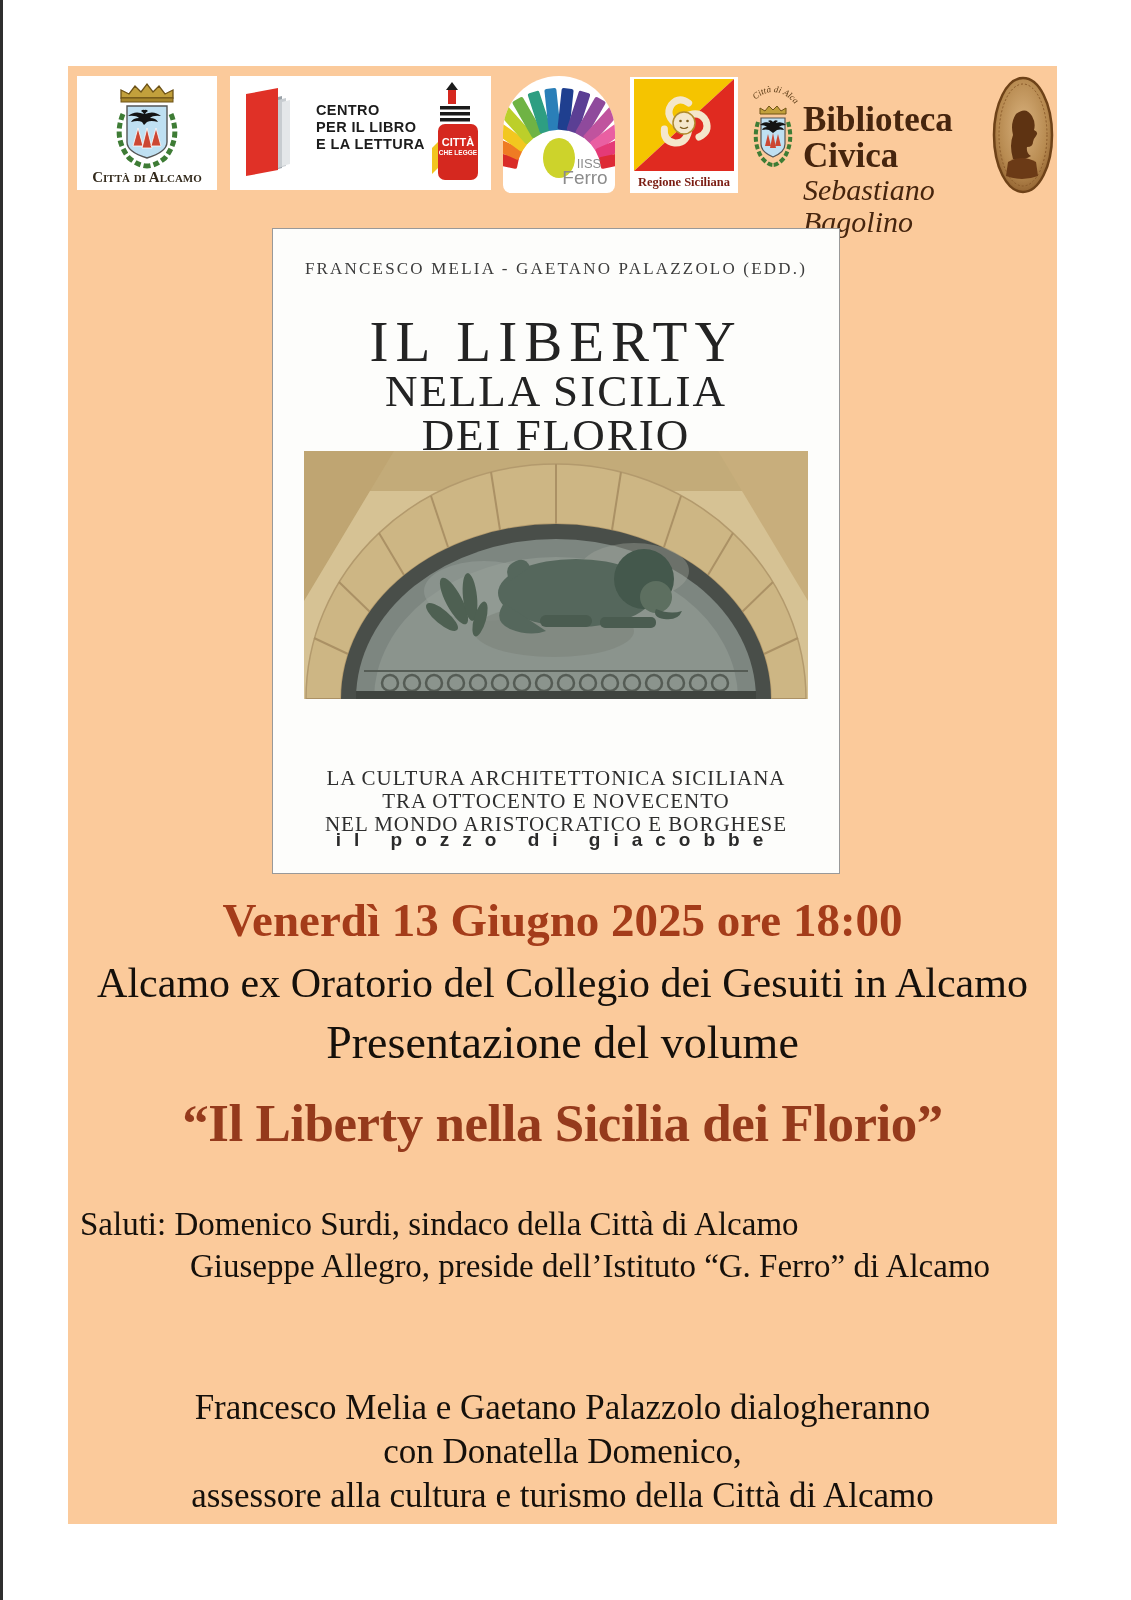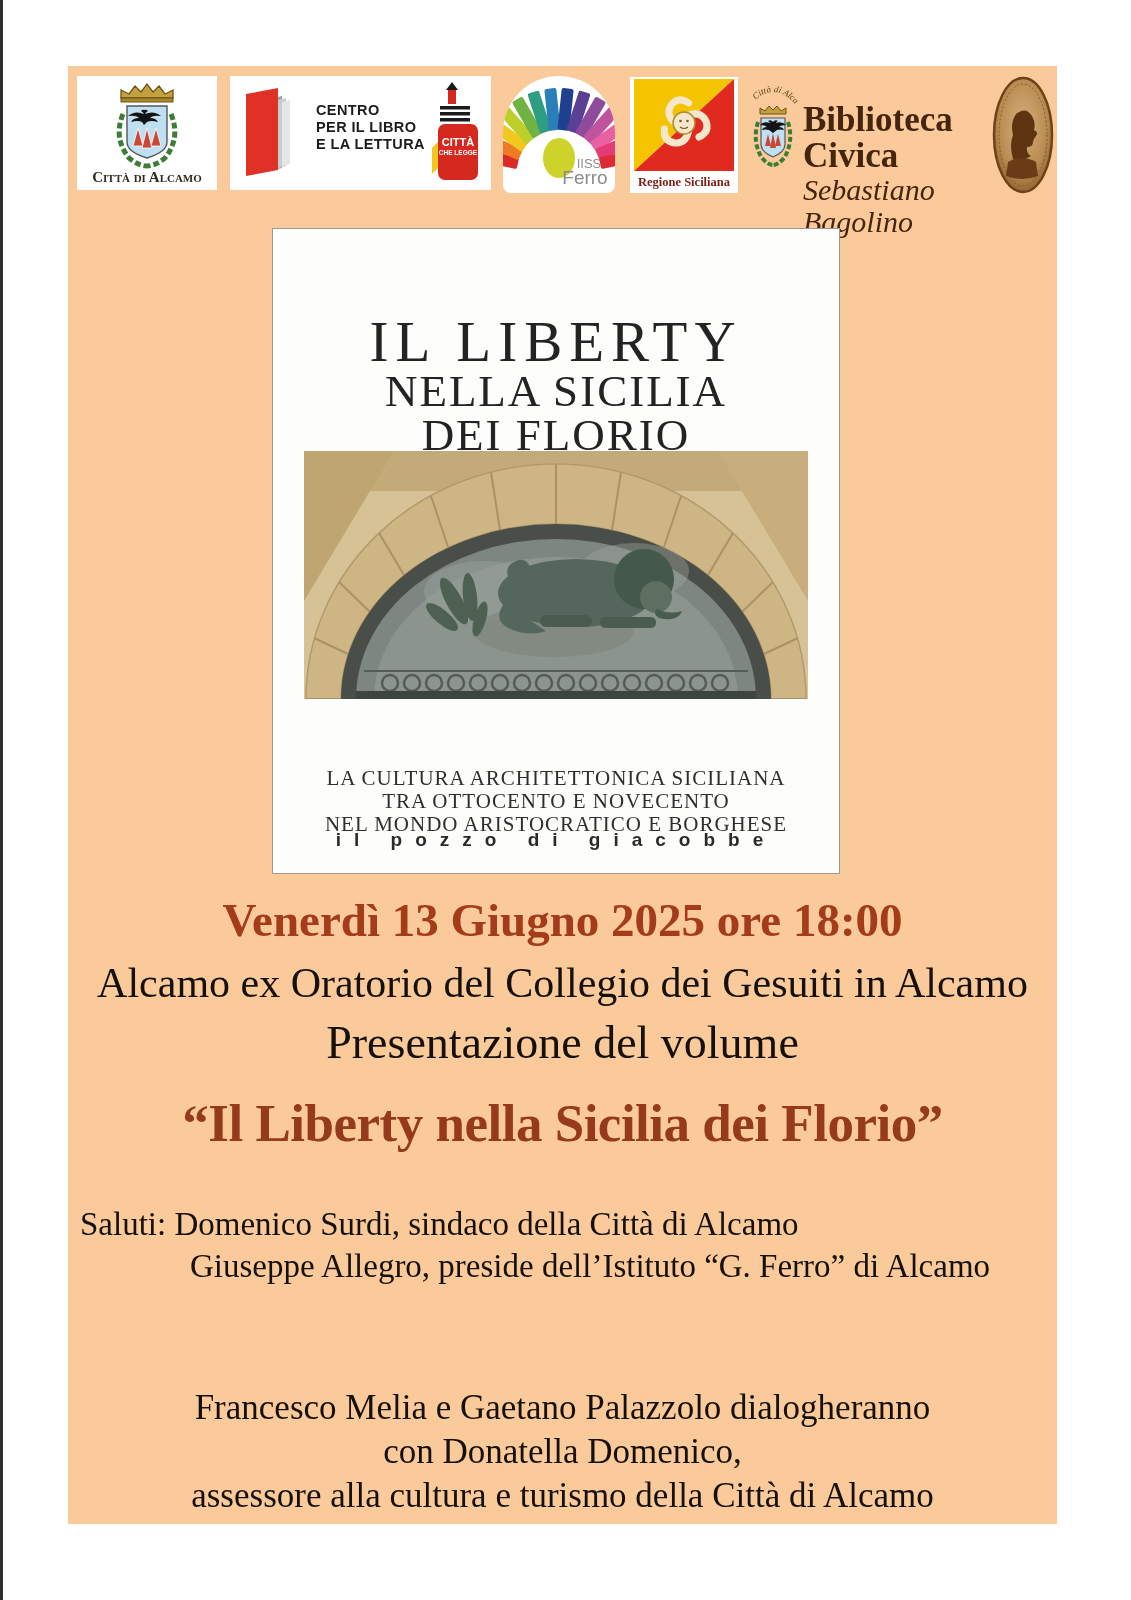--- a/index.html
+++ b/index.html
@@ -192,20 +192,21 @@
         <stop offset="100%" stop-color="#7c4b1e"></stop>
       </radialGradient>
     </defs>
     <ellipse cx="31" cy="59" rx="29" ry="57" fill="url(#sepia)" stroke="#6e4218" stroke-width="2.5"></ellipse>
     <ellipse cx="31" cy="59" rx="24" ry="51" fill="none" stroke="#8a5a2a" stroke-width="1" stroke-dasharray="2 2"></ellipse>
     <path d="M24,38 q10,-8 16,2 q4,7 2,14 q5,2 2,6 q-2,2 -3,6 q0,5 -6,5 q-1,6 4,9 q-10,6 -18,3 q-4,-14 0,-24 q-3,-12 3,-21 Z" fill="#5e3312"></path>
     <path d="M16,86 q14,-8 28,0 l2,14 q-16,6 -32,0 Z" fill="#6b3a16"></path>
   </svg>
 
   <div id="book-cover">
+    <div class="cover-authors">FRANCESCO MELIA - GAETANO PALAZZOLO (EDD.)</div>
     <div class="cover-t1">IL LIBERTY</div>
     <div class="cover-t2">NELLA SICILIA</div>
     <div class="cover-t3">DEI FLORIO</div>
 
     <svg class="abs" style="left:31px;top:222px;" width="504" height="248" viewBox="0 0 504 248">
       <rect width="504" height="248" fill="#d6c294"></rect>
       <rect width="504" height="40" fill="#c3ab79"></rect>
       <polygon points="0,0 90,0 0,150" fill="#bfa572"></polygon>
       <polygon points="504,0 414,0 504,150" fill="#c8ae7c"></polygon>
 

